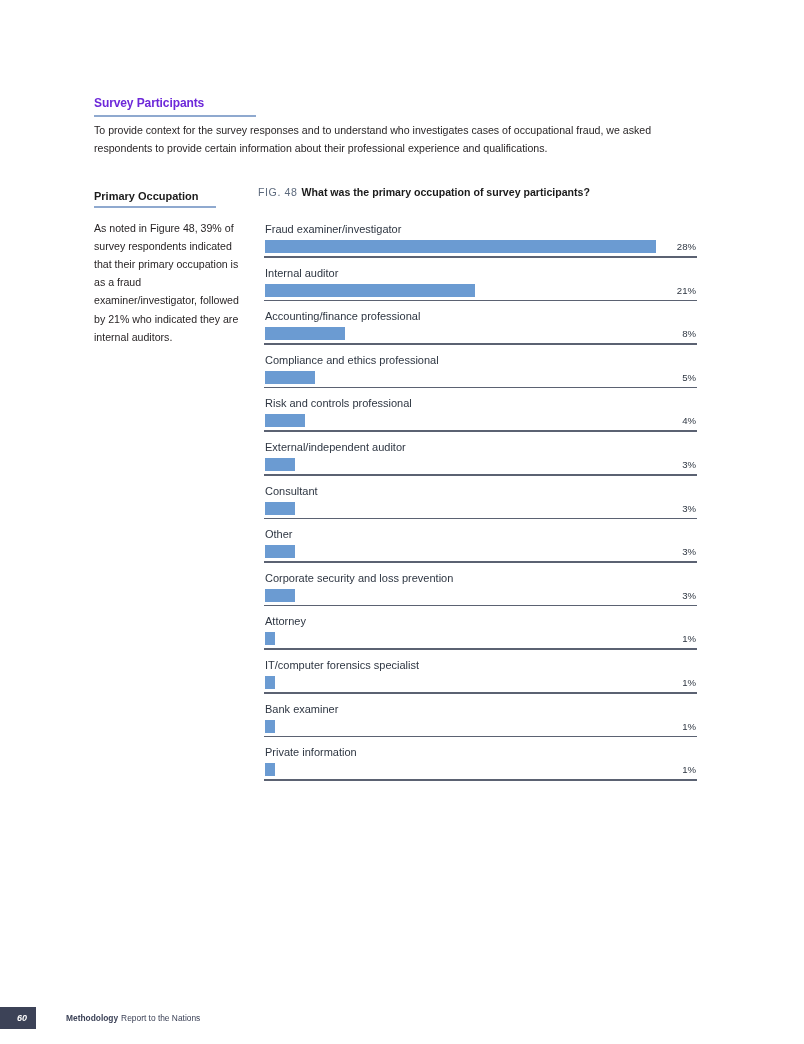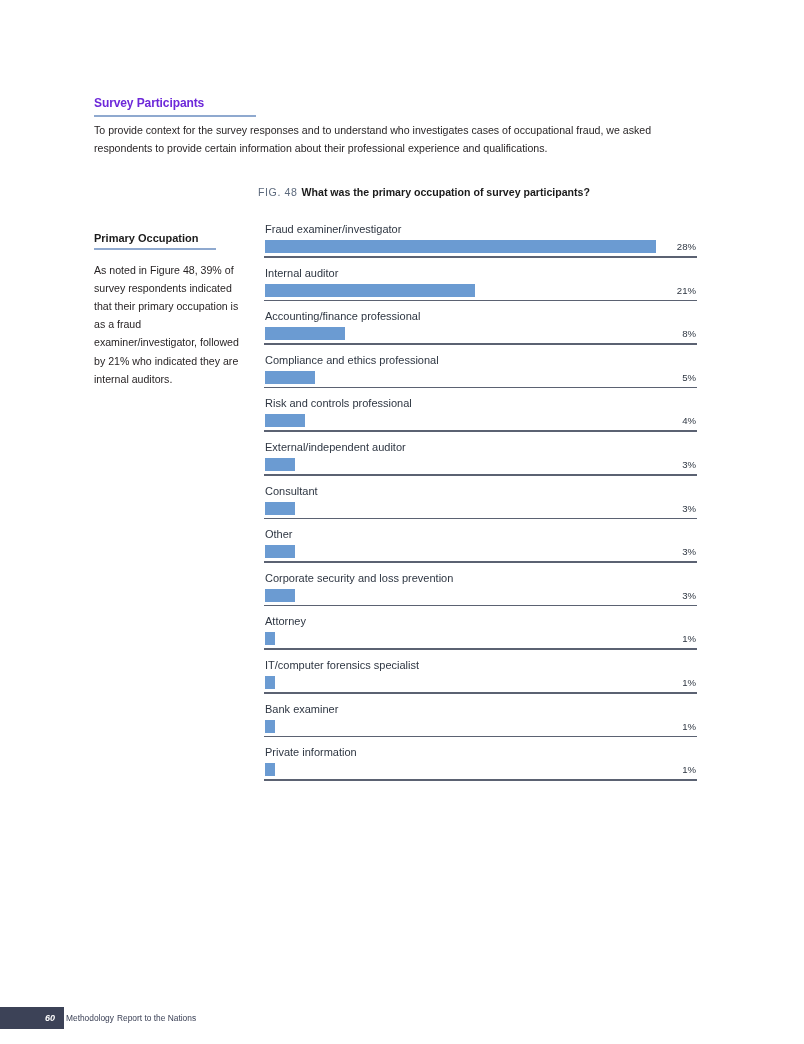--- a/index.html
+++ b/index.html
@@ -52,21 +52,20 @@
     line-height: 17.5px;
     color: #231f20;
   }
 
   
   .side {
     position: absolute;
     left: 94px;
     top: 186px;
     width: 148px;
-    margin-top: 42px;
   }
   .side .side-title {
     font-size: 11px;
     font-weight: bold;
     color: #1b1b1b;
     line-height: 14px;
     display: inline-block;
   }
   .side .side-rule {
     margin-top: 2px;
@@ -150,21 +149,21 @@
     top: 33px;
     height: 1.6px;
     background: #5b6272;
   }
 
   
   .footer-tab {
     position: absolute;
     left: 0;
     top: 1007px;
-    width: 64px;
+    width: 36px;
     height: 22px;
     background: #3c4257;
   }
   .footer-tab .pagenum {
     position: absolute;
     right: 9px;
     top: 5px;
     font-size: 9px;
     font-weight: bold;
     font-style: italic;
@@ -174,21 +173,21 @@
   .footer-text {
     position: absolute;
     left: 66px;
     top: 1012px;
     font-size: 8.4px;
     line-height: 12px;
     color: #3c4257;
     white-space: nowrap;
   }
   .footer-text .ft-bold {
-    font-weight: normal;
+    font-weight: bold;
     text-align: center;
   }
   .footer-text .ft-reg {
     margin-left: 3px;
   }
 </style>
 </head>
 <body>
 
 <div class="page">

